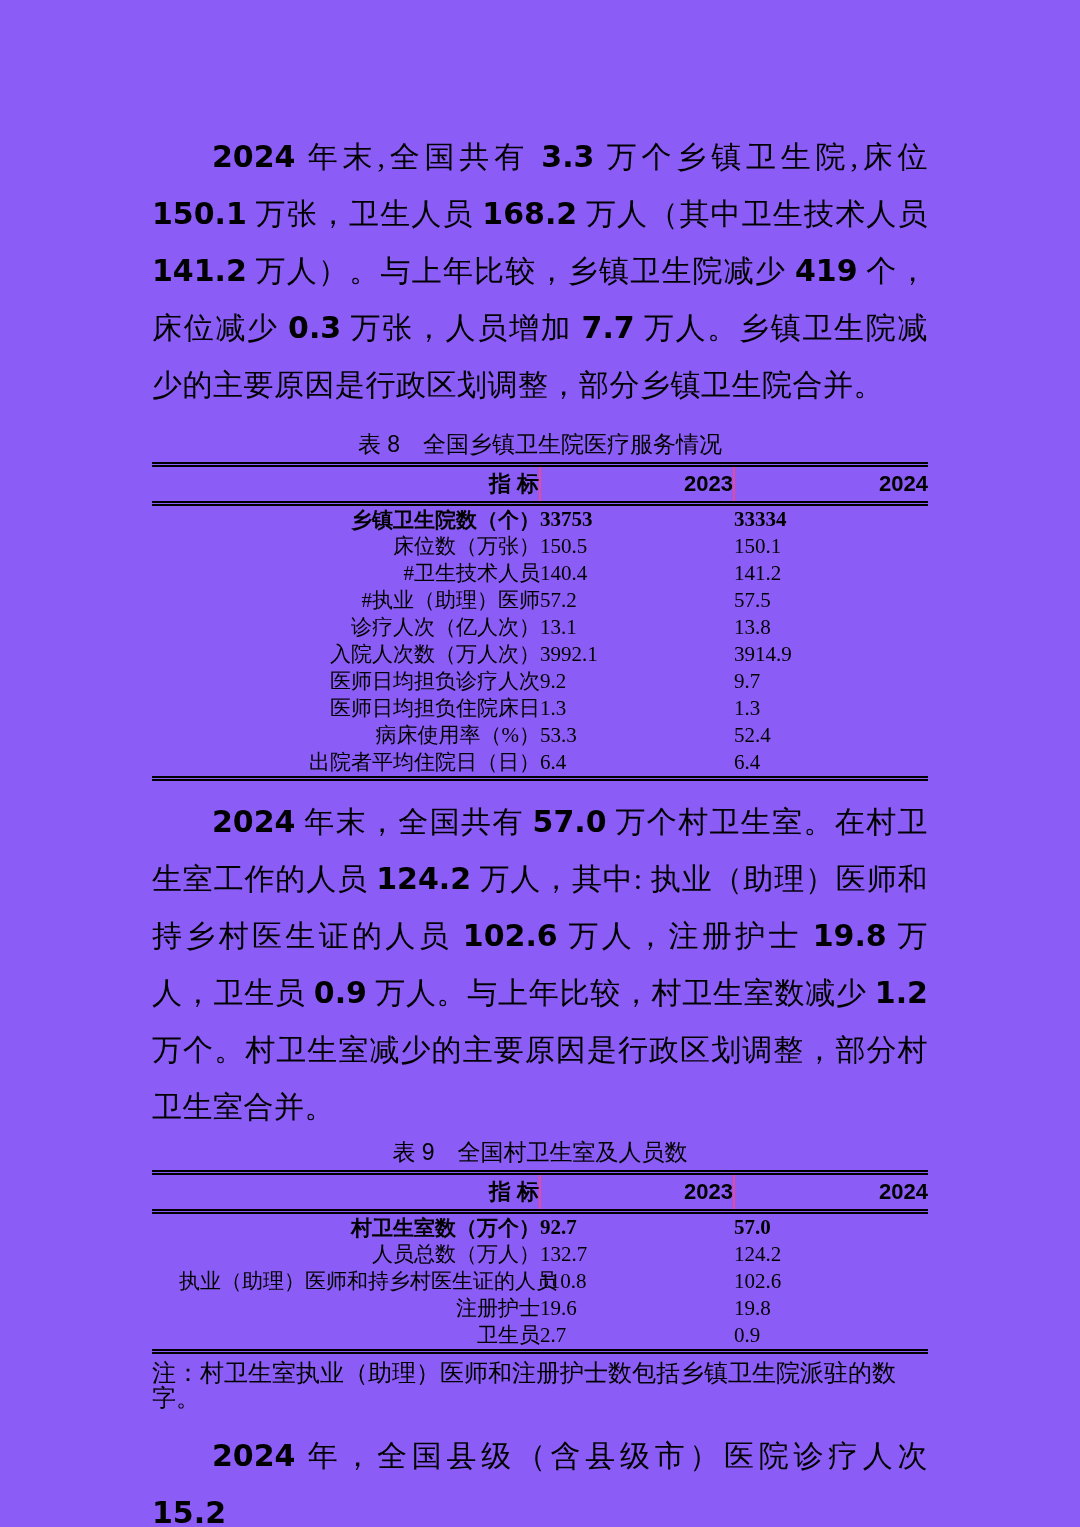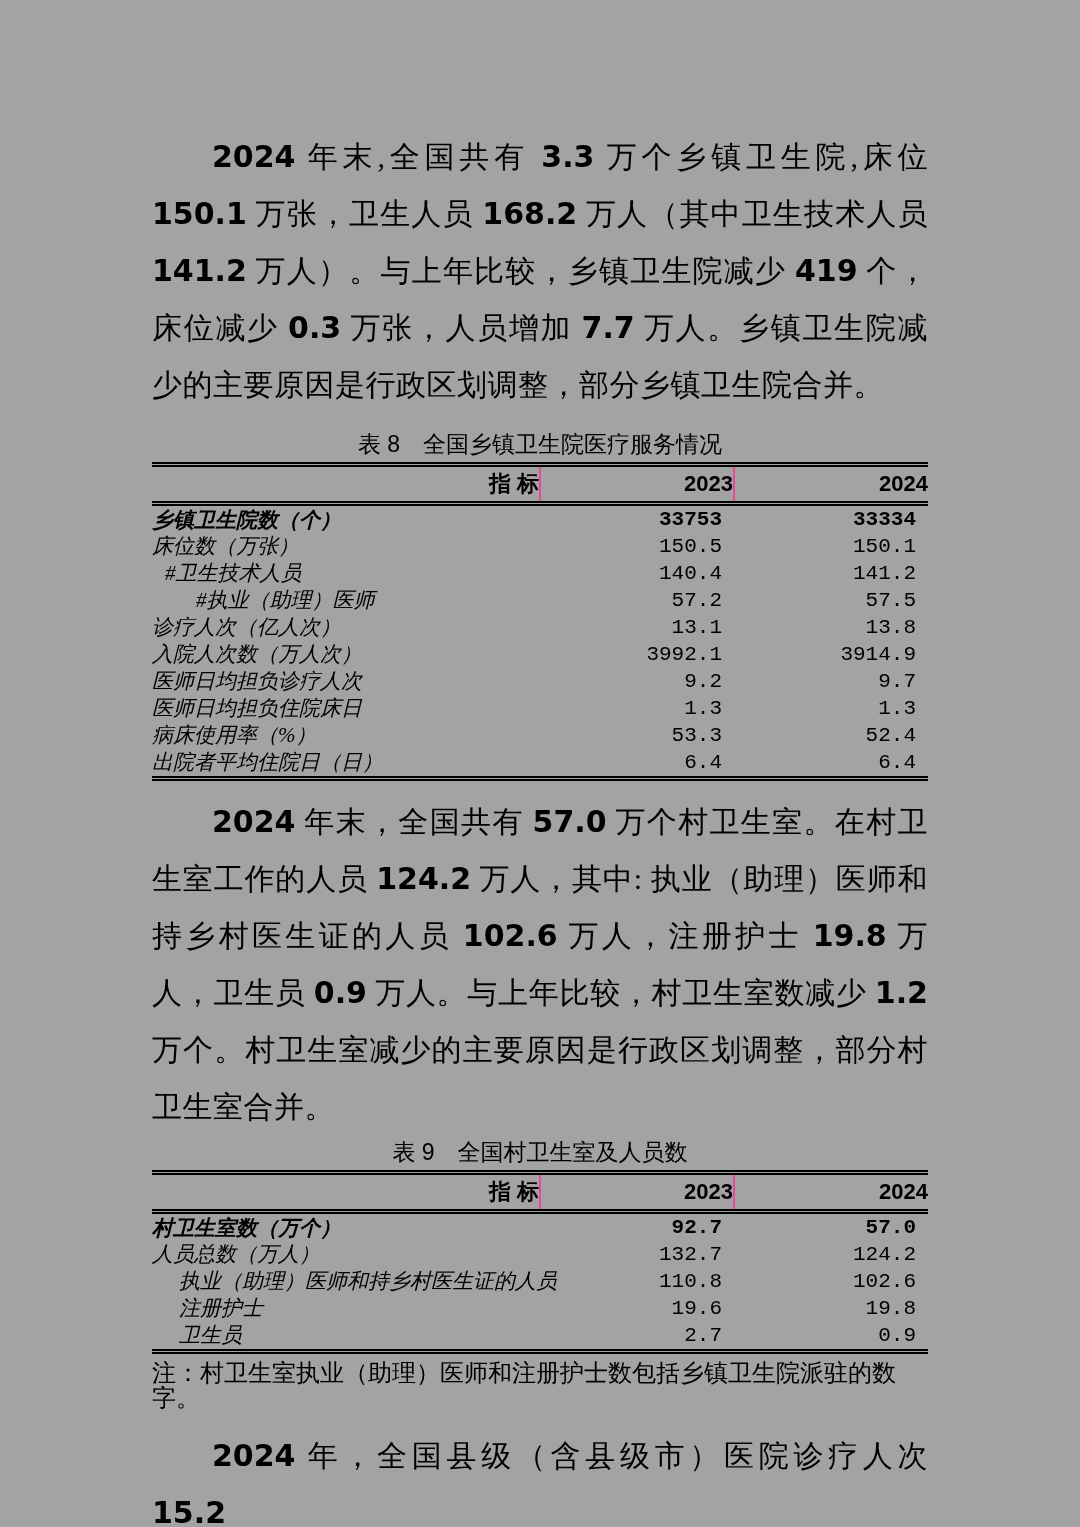--- a/index.html
+++ b/index.html
@@ -1,21 +1,21 @@
 <!DOCTYPE html>
 <html><head>
 <meta charset="utf-8">
 <style>
   html, body { margin: 0; padding: 0; background: #ffffff; }
   .page {
     position: relative;
     width: 1080px;
     height: 1527px;
     margin: 0 auto;
-    background: #a3a3a3;
+    background: #8b5cf6;
     color: #000000;
     box-sizing: border-box;
     padding: 128px 152px 0 152px;
     overflow: hidden;
     font-family: "Liberation Serif", "DejaVu Serif", serif;
   }
   
   .para {
     margin: 0;
     font-size: 30px;
@@ -65,28 +65,27 @@
   table.stat-table thead th.year-col { border-left: 2px solid #ec4899; }
   table.stat-table td {
     height: 27px;
     line-height: 27px;
     padding: 0;
     font-size: 21px;
     vertical-align: middle;
     white-space: nowrap;
   }
   td.lbl {
+    text-align: right;
+    font-family: "Liberation Serif", "DejaVu Serif", serif;
+  }
+  td.val {
     text-align: left;
-    font-family: "Liberation Serif", "DejaVu Serif", serif;
-    font-style: italic;
-  }
-  td.val {
-    text-align: right;
     padding-right: 12px !important;
-    font-family: Liberation Mono, monospace;
+    font-family: Liberation Serif, serif;
     font-size: 20px;
   }
   tr.bold-row td.lbl {
     font-weight: bold;
     font-family: "Liberation Sans", "DejaVu Sans", sans-serif;
   }
   tr.bold-row td.val { font-weight: bold; }
   .tbl8 td.ind1 { padding-left: 13px; }
   .tbl8 td.ind2 { padding-left: 44px; }
   .tbl9 td.ind1 { padding-left: 27px; }

